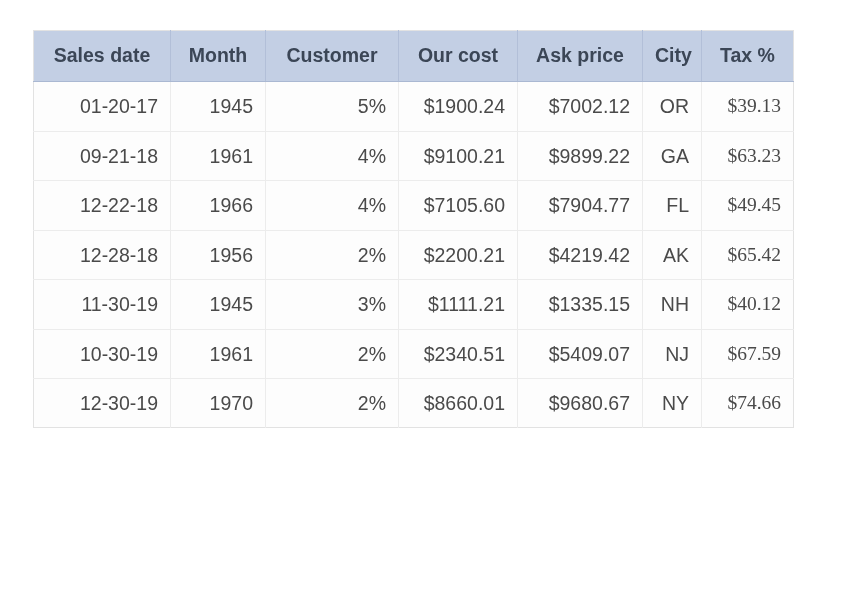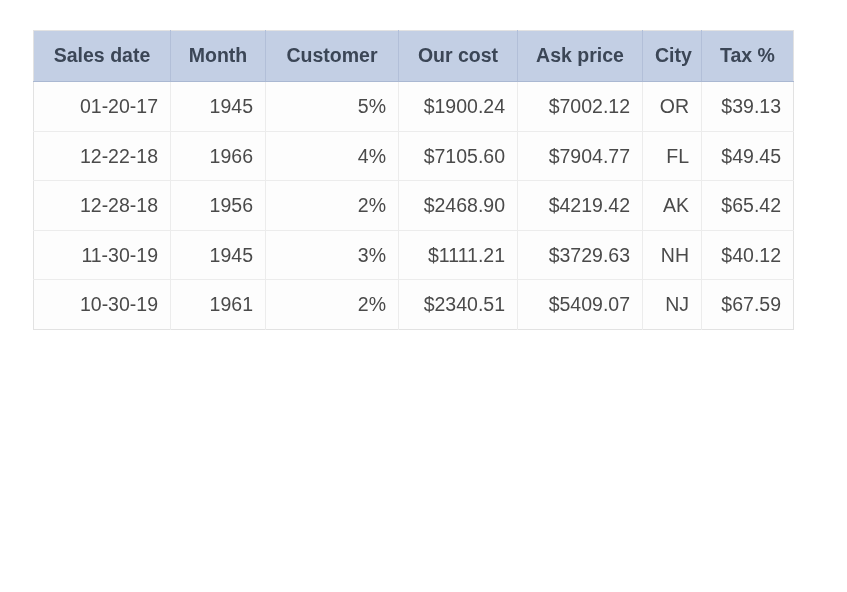--- a/index.html
+++ b/index.html
@@ -56,20 +56,21 @@
     padding: 13px 12px 13px 12px;
     text-align: right;
     border-right: 1px solid #ececec;
     border-bottom: 1px solid #ececec;
     white-space: nowrap;
     background: #fdfdfd;
     line-height: 1.15;
   }
   table.data-table tbody td:last-child {
     border-right: none;
+    font-family: Liberation Serif, serif;
   }
   table.data-table tbody tr:last-child td {
     border-bottom: none;
   }
 
   
   col.c-sales  { width: 137px; }
   col.c-month  { width:  95px; }
   col.c-cust   { width: 133px; }
   col.c-cost   { width: 119px; }
@@ -107,51 +108,69 @@
         <tr>
           <td>01-20-17</td>
           <td>1945</td>
           <td>5%</td>
           <td>$1900.24</td>
           <td>$7002.12</td>
           <td>OR</td>
           <td>$39.13</td>
         </tr>
         <tr>
+          <td>09-21-18</td>
+          <td>1961</td>
+          <td>4%</td>
+          <td>$9100.21</td>
+          <td>$9899.22</td>
+          <td>GA</td>
+          <td>$63.23</td>
+        </tr>
+        <tr>
           <td>12-22-18</td>
           <td>1966</td>
           <td>4%</td>
           <td>$7105.60</td>
           <td>$7904.77</td>
           <td>FL</td>
           <td>$49.45</td>
         </tr>
         <tr>
           <td>12-28-18</td>
           <td>1956</td>
           <td>2%</td>
-          <td>$2468.90</td>
+          <td>$2200.21</td>
           <td>$4219.42</td>
           <td>AK</td>
           <td>$65.42</td>
         </tr>
         <tr>
           <td>11-30-19</td>
           <td>1945</td>
           <td>3%</td>
           <td>$1111.21</td>
-          <td>$3729.63</td>
+          <td>$1335.15</td>
           <td>NH</td>
           <td>$40.12</td>
         </tr>
         <tr>
           <td>10-30-19</td>
           <td>1961</td>
           <td>2%</td>
           <td>$2340.51</td>
           <td>$5409.07</td>
           <td>NJ</td>
           <td>$67.59</td>
         </tr>
+        <tr>
+          <td>12-30-19</td>
+          <td>1970</td>
+          <td>2%</td>
+          <td>$8660.01</td>
+          <td>$9680.67</td>
+          <td>NY</td>
+          <td>$74.66</td>
+        </tr>
       </tbody>
     </table>
   </div>
 </div>
 
 </body></html>

